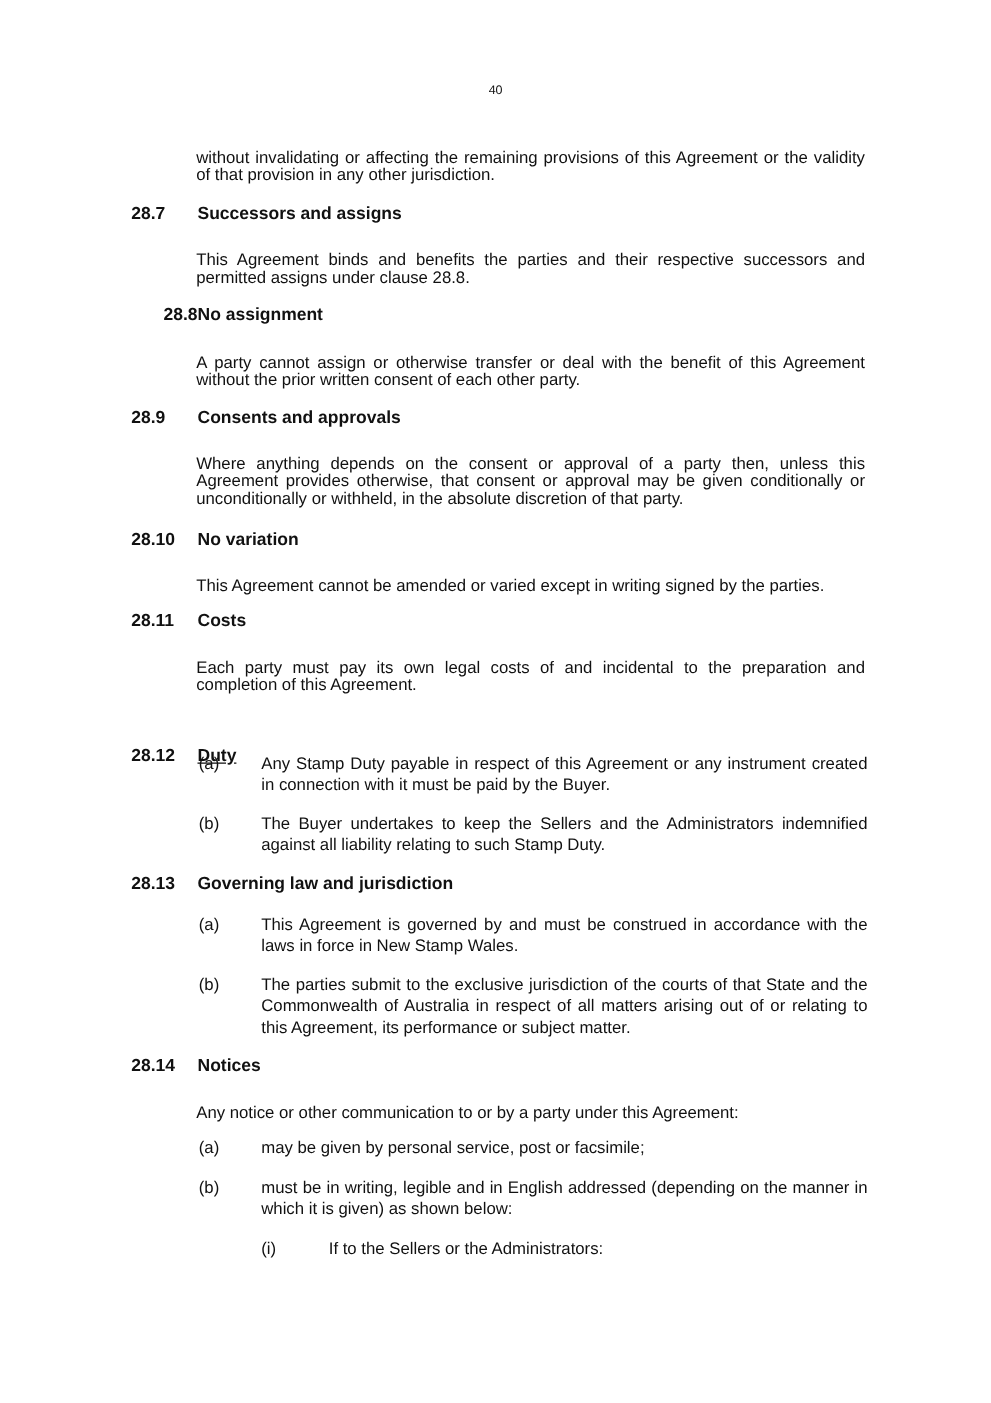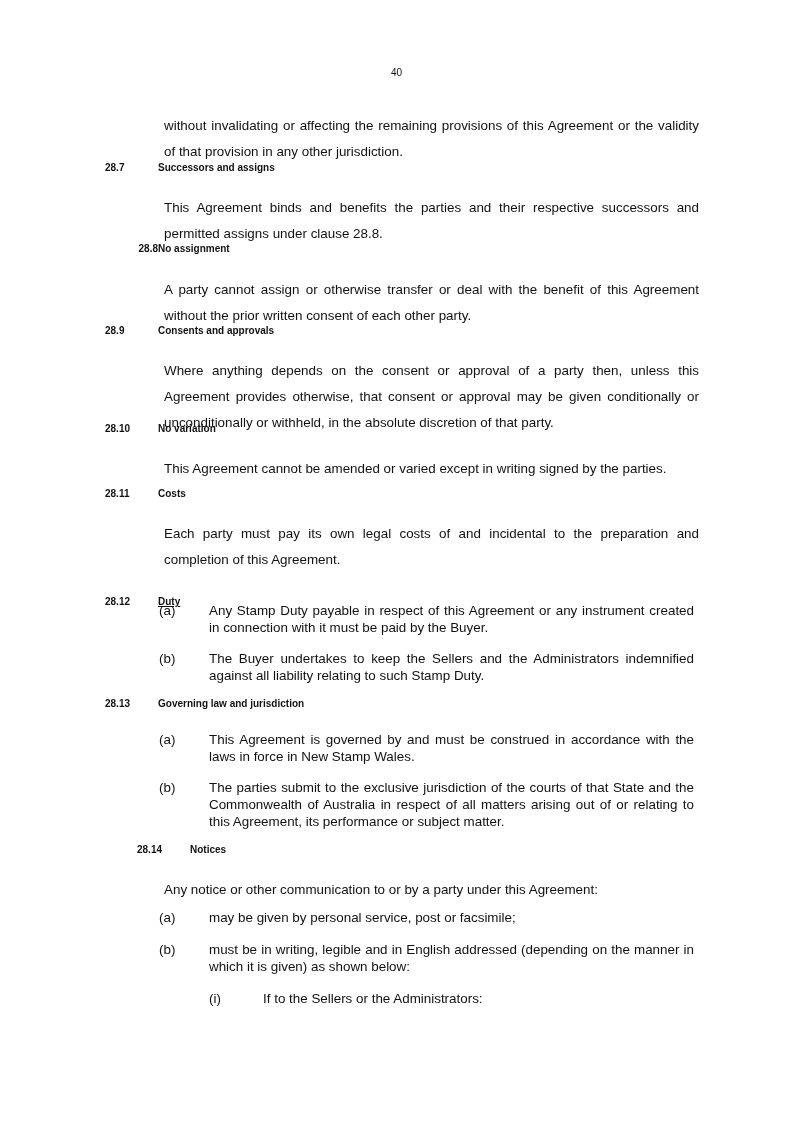--- a/index.html
+++ b/index.html
@@ -19,31 +19,32 @@
     .page-number {
       position: absolute;
       top: 67px;
       left: 0;
       width: 793px;
       text-align: center;
       font-size: 10px;
     }
     .para {
       position: absolute;
-      left: 164px;
+      left: 157px;
       width: 535px;
-      line-height: 26px;
+      line-height: 14px;
       text-align: justify;
       text-align-last: left;
+      margin-top: 6px;
     }
     .heading {
       position: absolute;
       left: 105px;
       font-weight: bold;
-      font-size: 10px;
+      font-size: 14px;
       white-space: nowrap;
     }
     .heading .num {
       display: inline-block;
       width: 53px;
     }
     .item-label {
       position: absolute;
       left: 159px;
       line-height: 17px;
@@ -111,21 +112,21 @@
   <div class="item-text" style="top:650px;">The Buyer undertakes to keep the Sellers and the Administrators indemnified against all liability relating to such Stamp Duty.</div>
 
   <div class="heading" style="top:698px;">
     <span class="num">28.13</span><span>Governing law and jurisdiction</span>
   </div>
   <div class="item-label" style="top:731px;">(a)</div>
   <div class="item-text" style="top:731px;">This Agreement is governed by and must be construed in accordance with the laws in force in New Stamp Wales.</div>
   <div class="item-label" style="top:779px;">(b)</div>
   <div class="item-text" style="top:779px;">The parties submit to the exclusive jurisdiction of the courts of that State and the Commonwealth of Australia in respect of all matters arising out of or relating to this Agreement, its performance or subject matter.</div>
 
-  <div class="heading" style="top:844px;margin-left:32px;">
+  <div class="heading" style="top:844px;">
     <span class="num">28.14</span><span>Notices</span>
   </div>
   <div class="para" style="top:877px;">Any notice or other communication to or by a party under this Agreement:</div>
   <div class="item-label" style="top:909px;">(a)</div>
   <div class="item-text" style="top:909px;">may be given by personal service, post or facsimile;</div>
   <div class="item-label" style="top:941px;">(b)</div>
   <div class="item-text" style="top:941px;">must be in writing, legible and in English addressed (depending on the manner in which it is given) as shown below:</div>
   <div class="subitem-label" style="top:990px;">(i)</div>
   <div class="subitem-text" style="top:990px;">If to the Sellers or the Administrators:</div>
 

